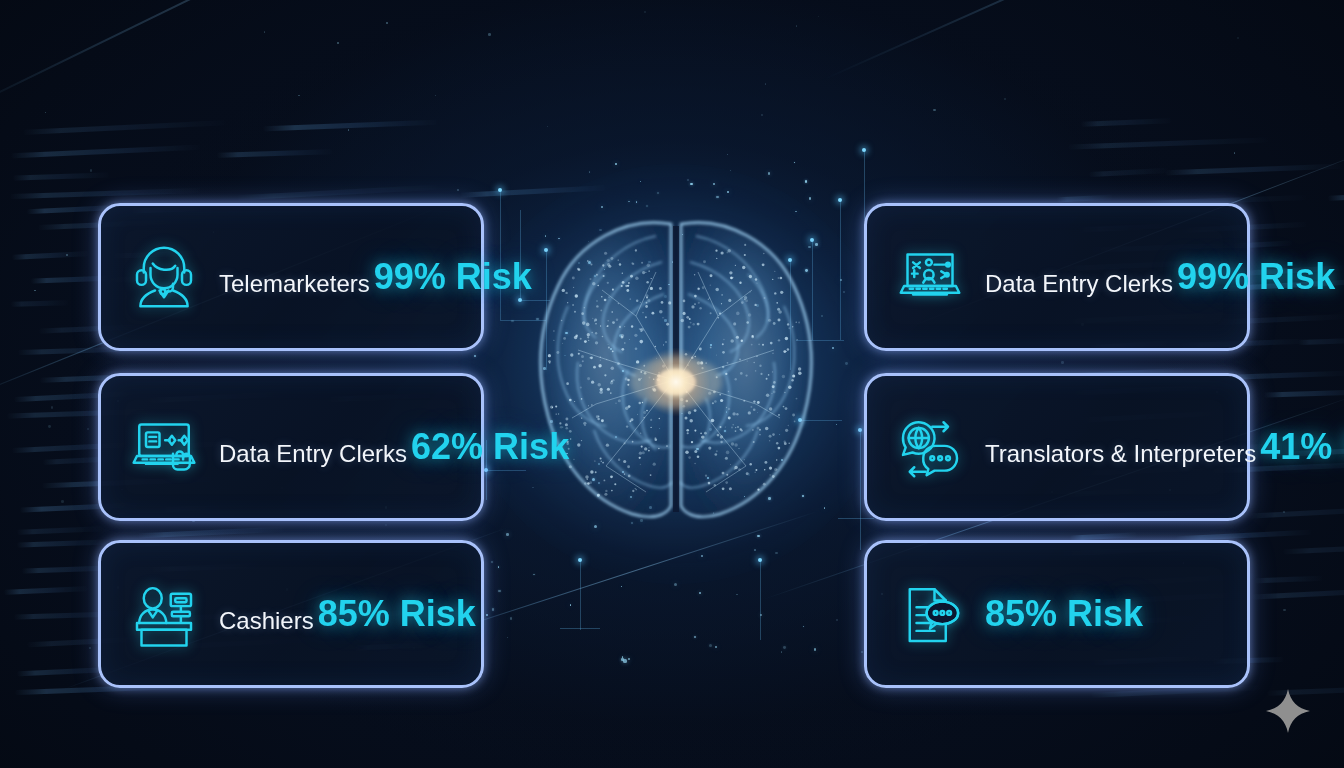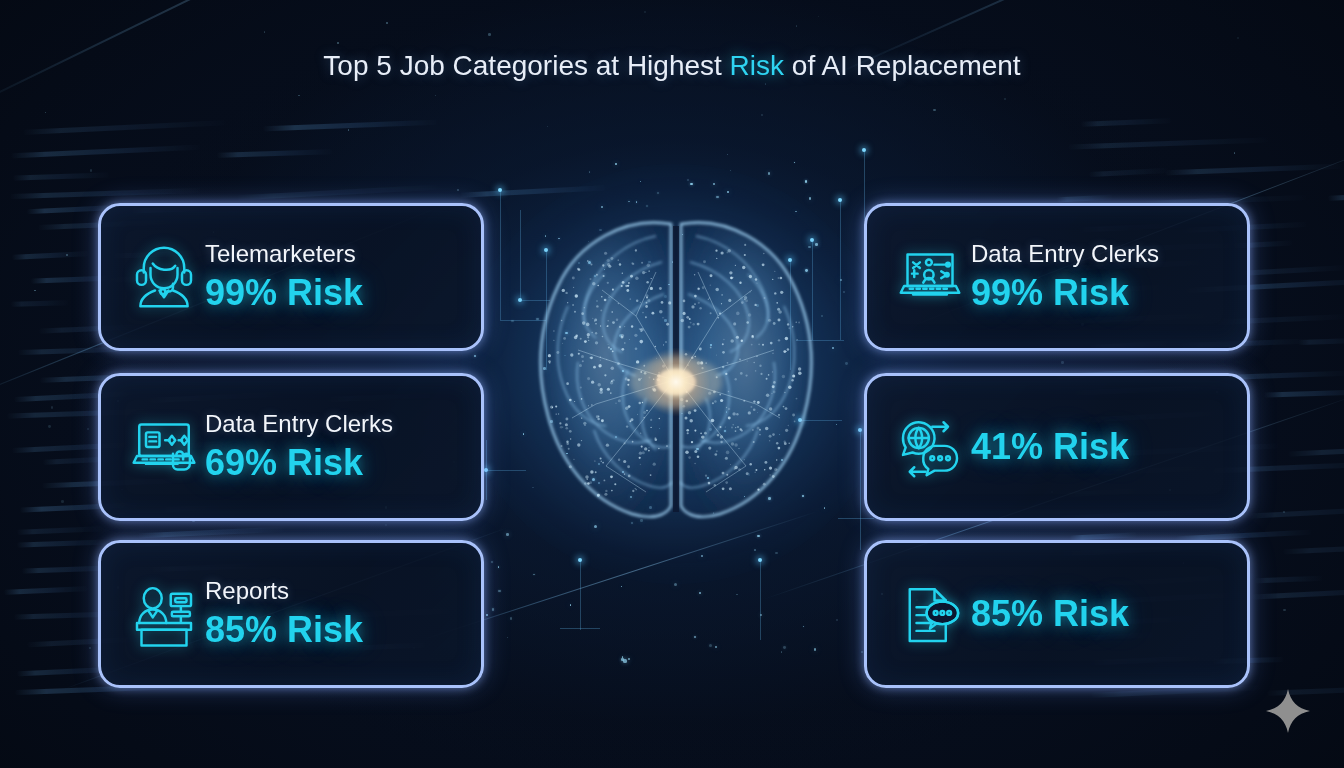--- a/index.html
+++ b/index.html
@@ -110,21 +110,21 @@
   .row1 { top:203px; }
   .row2 { top:373px; }
   .row3 { top:540px; }
 
   .card-icon {
     width:82px; height:86px; flex:0 0 82px;
     display:flex; align-items:center; justify-content:center;
     color:#22d3ee;
     filter: drop-shadow(0 0 6px rgba(34,211,238,.55));
   }
-  .card-text { display:flex; flex-direction:column; gap:4px; }
+  .card-text { margin-left:14px; display:flex; flex-direction:row; gap:4px;align-items:flex-end; }
   .card-title {
     font-size:24px; font-weight:400; color:#f3f6fb; white-space:nowrap;
     text-shadow:0 0 8px rgba(160,200,255,.3);
   }
   .card-risk {
     font-size:36px; font-weight:bold; color:#22d3ee; white-space:nowrap;
     text-shadow:0 0 14px rgba(34,211,238,.55), 0 0 30px rgba(34,180,238,.3);
   }
 
   
@@ -1017,21 +1017,20 @@
         </g>
 
       <rect x="187" y="60" width="6" height="286" fill="#0b1730" opacity="0.8"></rect>
       <ellipse cx="190" cy="216" rx="46" ry="26" fill="#ffe9c0" opacity="0.30" filter="url(#softer)"></ellipse>
       <ellipse cx="190" cy="216" rx="20" ry="13" fill="#fff6e2" opacity="0.75" filter="url(#soft)"></ellipse>
     </svg>
     <div id="brain-core"></div>
   </div>
 
   <div id="header">
-    <div id="subtitle"><span>Top 5 Job Categories at Highest </span><span class="hl">Risk</span><span> of AI Replacement</span></div>
   </div>
 
   <div class="card left row1">
     <div class="card-icon">
       <svg viewBox="0 0 64 64" width="72" height="72" fill="none" stroke="currentColor" stroke-width="2.2" stroke-linecap="round" stroke-linejoin="round">
         <path d="M14 28v-4a18 18 0 0 1 36 0v4"></path>
         <rect x="8" y="26" width="8" height="13" rx="4"></rect>
         <rect x="48" y="26" width="8" height="13" rx="4"></rect>
         <path d="M22 20c4 6 16 8 20 2"></path>
         <path d="M20 24v6a12 12 0 0 0 24 0v-6"></path>
@@ -1057,41 +1056,41 @@
         <path d="M39 22l3 4-3 4-3-4z"></path>
         <path d="M50 22l3 4-3 4-3-4z"></path>
         <path d="M5 46h54l-3-6H8z"></path>
         <path d="M13 43h4M20 43h4M27 43h4M34 43h4M41 43h4M16 47h28"></path>
         <path d="M40 38v10a4 4 0 0 0 4 4h6a5 5 0 0 0 5-5v-6a3 3 0 0 0-6 0"></path>
         <path d="M49 43v-4a3 3 0 0 0-6 0"></path>
       </svg>
     </div>
     <div class="card-text">
       <div class="card-title">Data Entry Clerks</div>
-      <div class="card-risk">69% Risk</div>
+      <div class="card-risk">62% Risk</div>
     </div>
   </div>
 
   <div class="card left row3">
     <div class="card-icon">
       <svg viewBox="0 0 64 64" width="72" height="72" fill="none" stroke="currentColor" stroke-width="2.2" stroke-linecap="round" stroke-linejoin="round">
         <ellipse cx="22" cy="18" rx="8" ry="9"></ellipse>
         <path d="M10 40c0-7 5-12 12-12s12 5 12 12"></path>
         <path d="M18 29l4 6 4-6"></path>
         <rect x="38" y="14" width="18" height="11" rx="1.5"></rect>
         <rect x="42" y="18" width="10" height="3.5" rx="1"></rect>
         <path d="M47 25v5"></path>
         <rect x="39" y="30" width="16" height="4" rx="1"></rect>
         <path d="M47 34v5"></path>
         <path d="M8 40h48v6H8z"></path>
         <path d="M12 46h40v14H12z"></path>
       </svg>
     </div>
     <div class="card-text">
-      <div class="card-title">Reports</div>
+      <div class="card-title">Cashiers</div>
       <div class="card-risk">85% Risk</div>
     </div>
   </div>
 
   <div class="card right row1">
     <div class="card-icon">
       <svg viewBox="0 0 64 64" width="72" height="72" fill="none" stroke="currentColor" stroke-width="2.2" stroke-linecap="round" stroke-linejoin="round">
         <path d="M12 12h40v28H12z"></path>
         <path d="M17 19l6 5M23 19l-6 5"></path>
         <circle cx="31" cy="19" r="2.6"></circle>
@@ -1121,20 +1120,21 @@
         <path d="M13 24h18M22 15c4 5 4 13 0 18M22 15c-4 5-4 13 0 18"></path>
         <path d="M34 14h14l-4-4M48 14l-4 4"></path>
         <path d="M26 42a11 11 0 0 1 11-11h8a11 11 0 0 1 0 22h-9l-7 4 1.5-5.4A10.8 10.8 0 0 1 26 42z"></path>
         <circle cx="34" cy="42" r="1.7"></circle>
           <circle cx="41" cy="42" r="1.7"></circle>
           <circle cx="48" cy="42" r="1.7"></circle>
         <path d="M28 54H14l4 4M14 54l4-4"></path>
       </svg>
     </div>
     <div class="card-text">
+      <div class="card-title">Translators &amp; Interpreters</div>
       <div class="card-risk">41% Risk</div>
     </div>
   </div>
 
   <div class="card right row3">
     <div class="card-icon">
       <svg viewBox="0 0 64 64" width="72" height="72" fill="none" stroke="currentColor" stroke-width="2.2" stroke-linecap="round" stroke-linejoin="round">
         <path d="M14 10h22l10 10v36H14z"></path>
         <path d="M36 10v10h10"></path>
         <path d="M20 26h10M20 33h14M20 40h14M20 47h16"></path>

